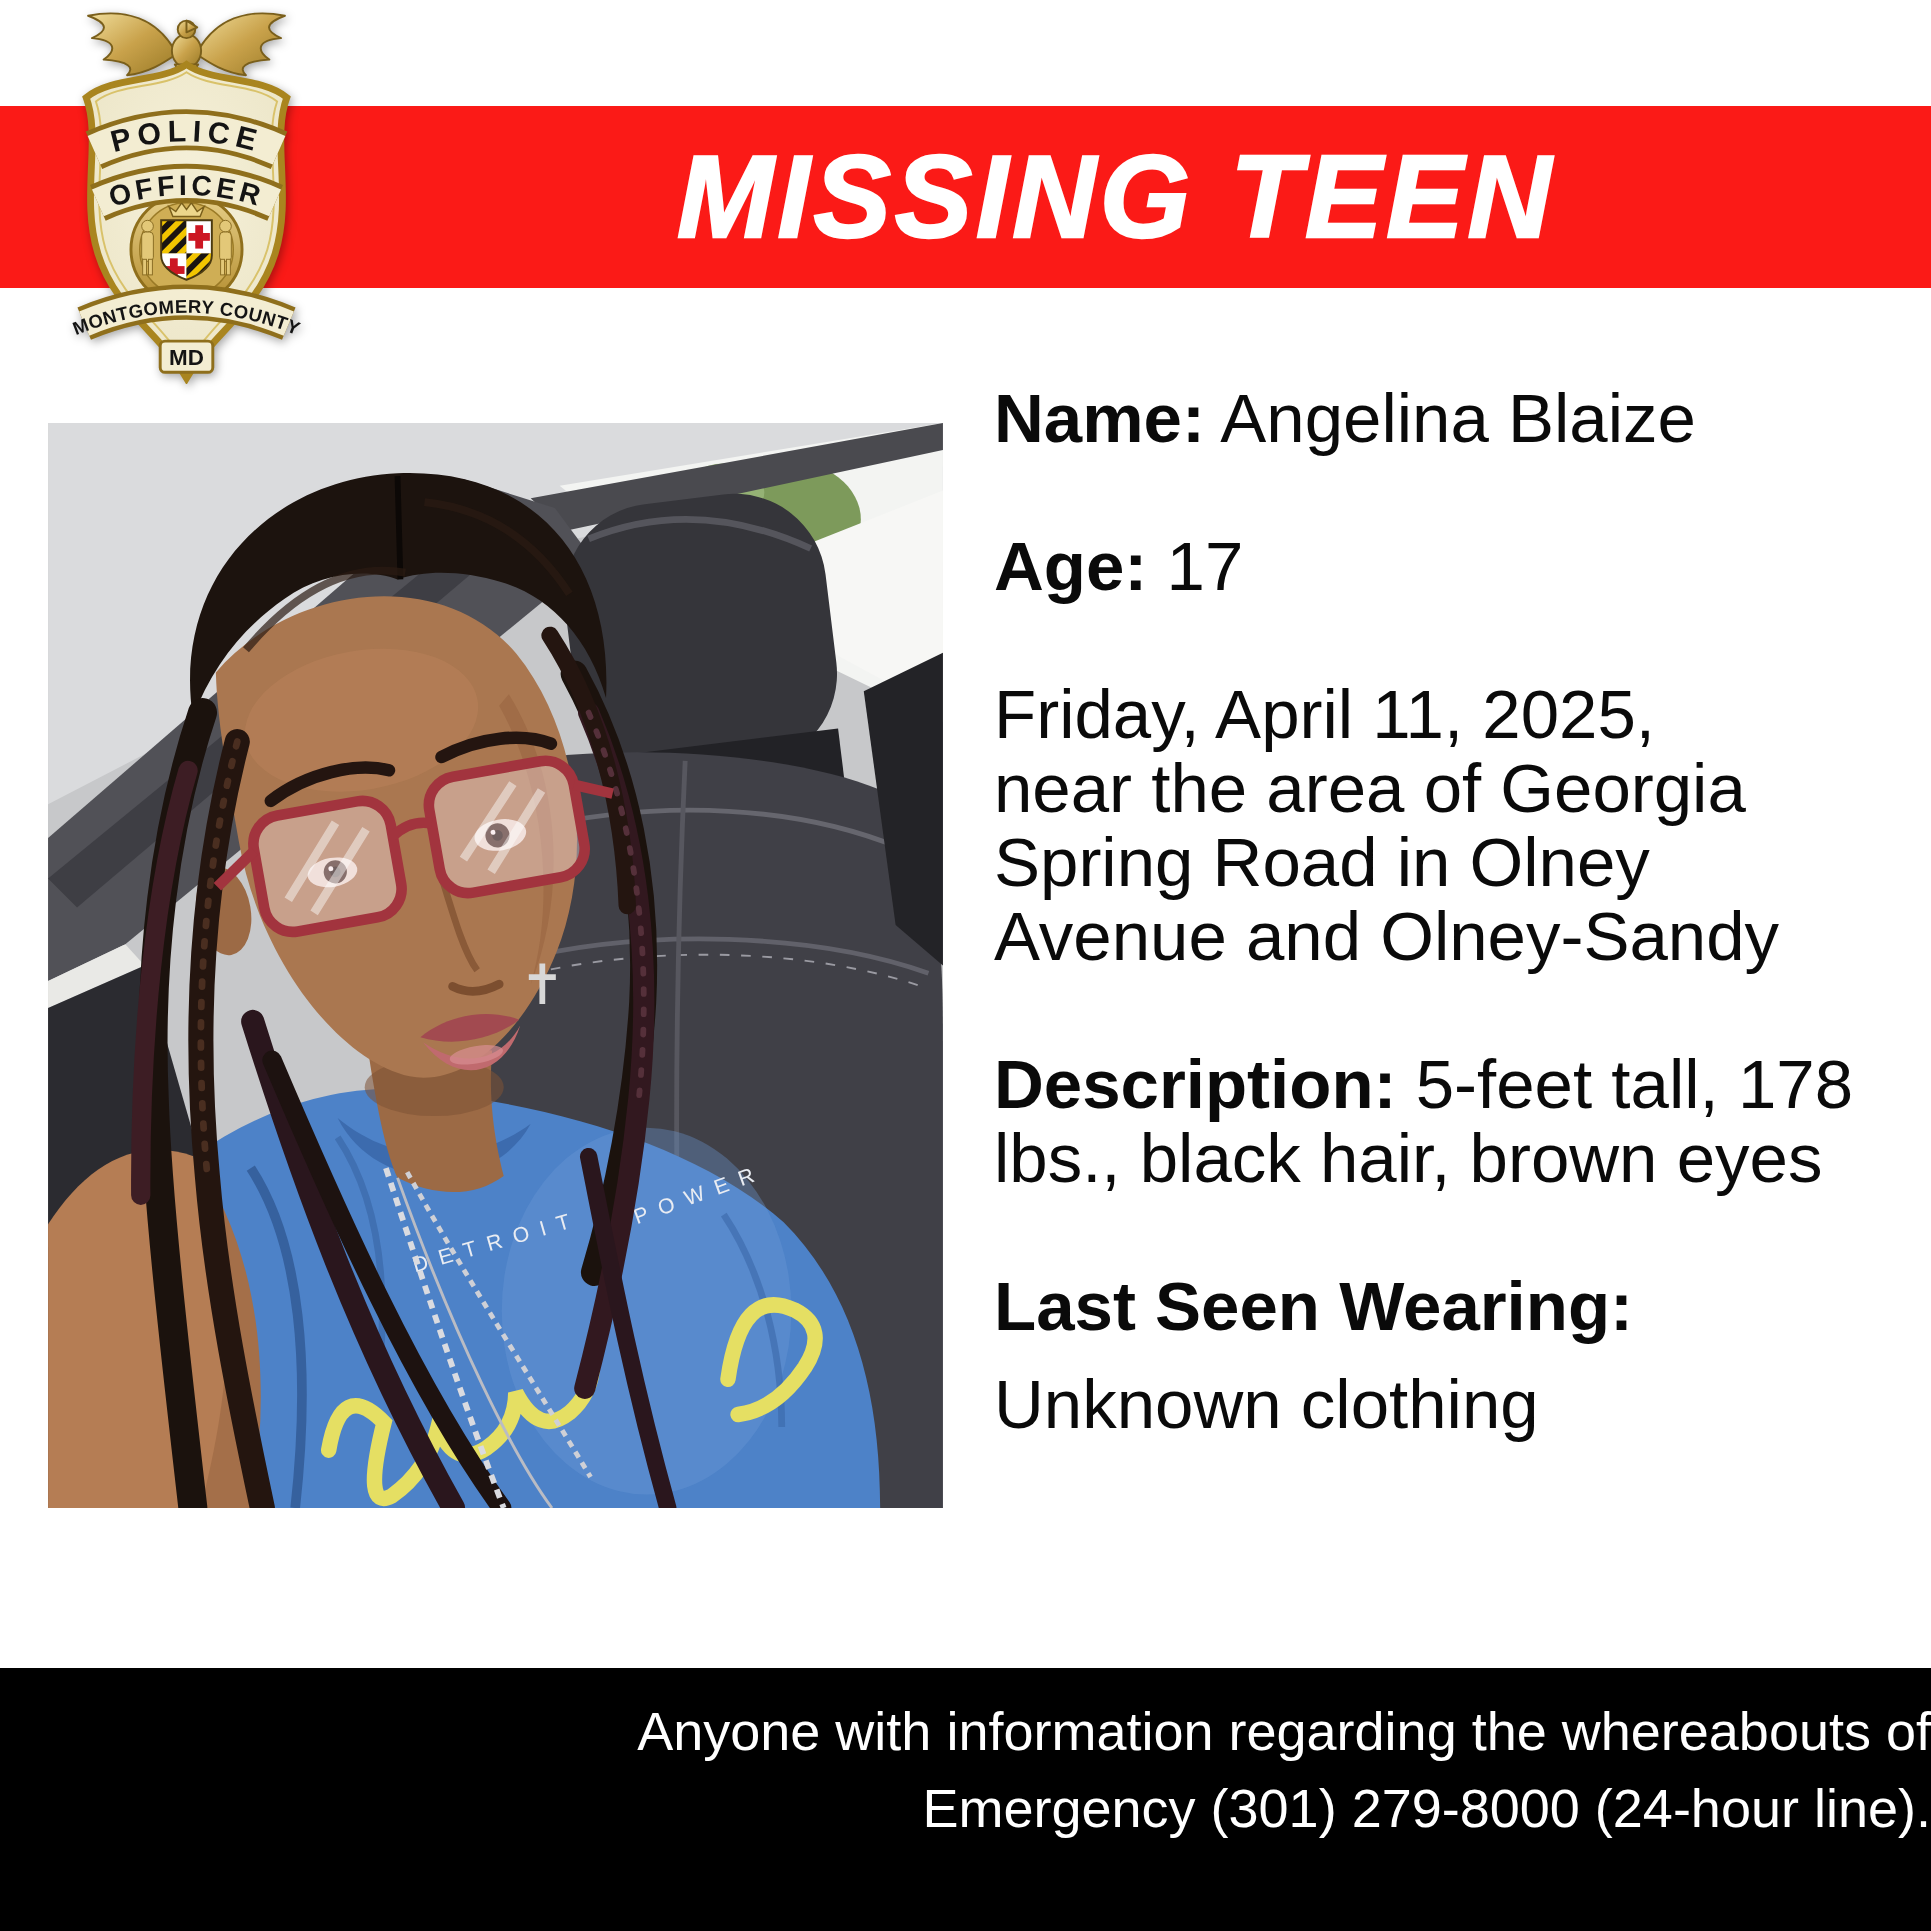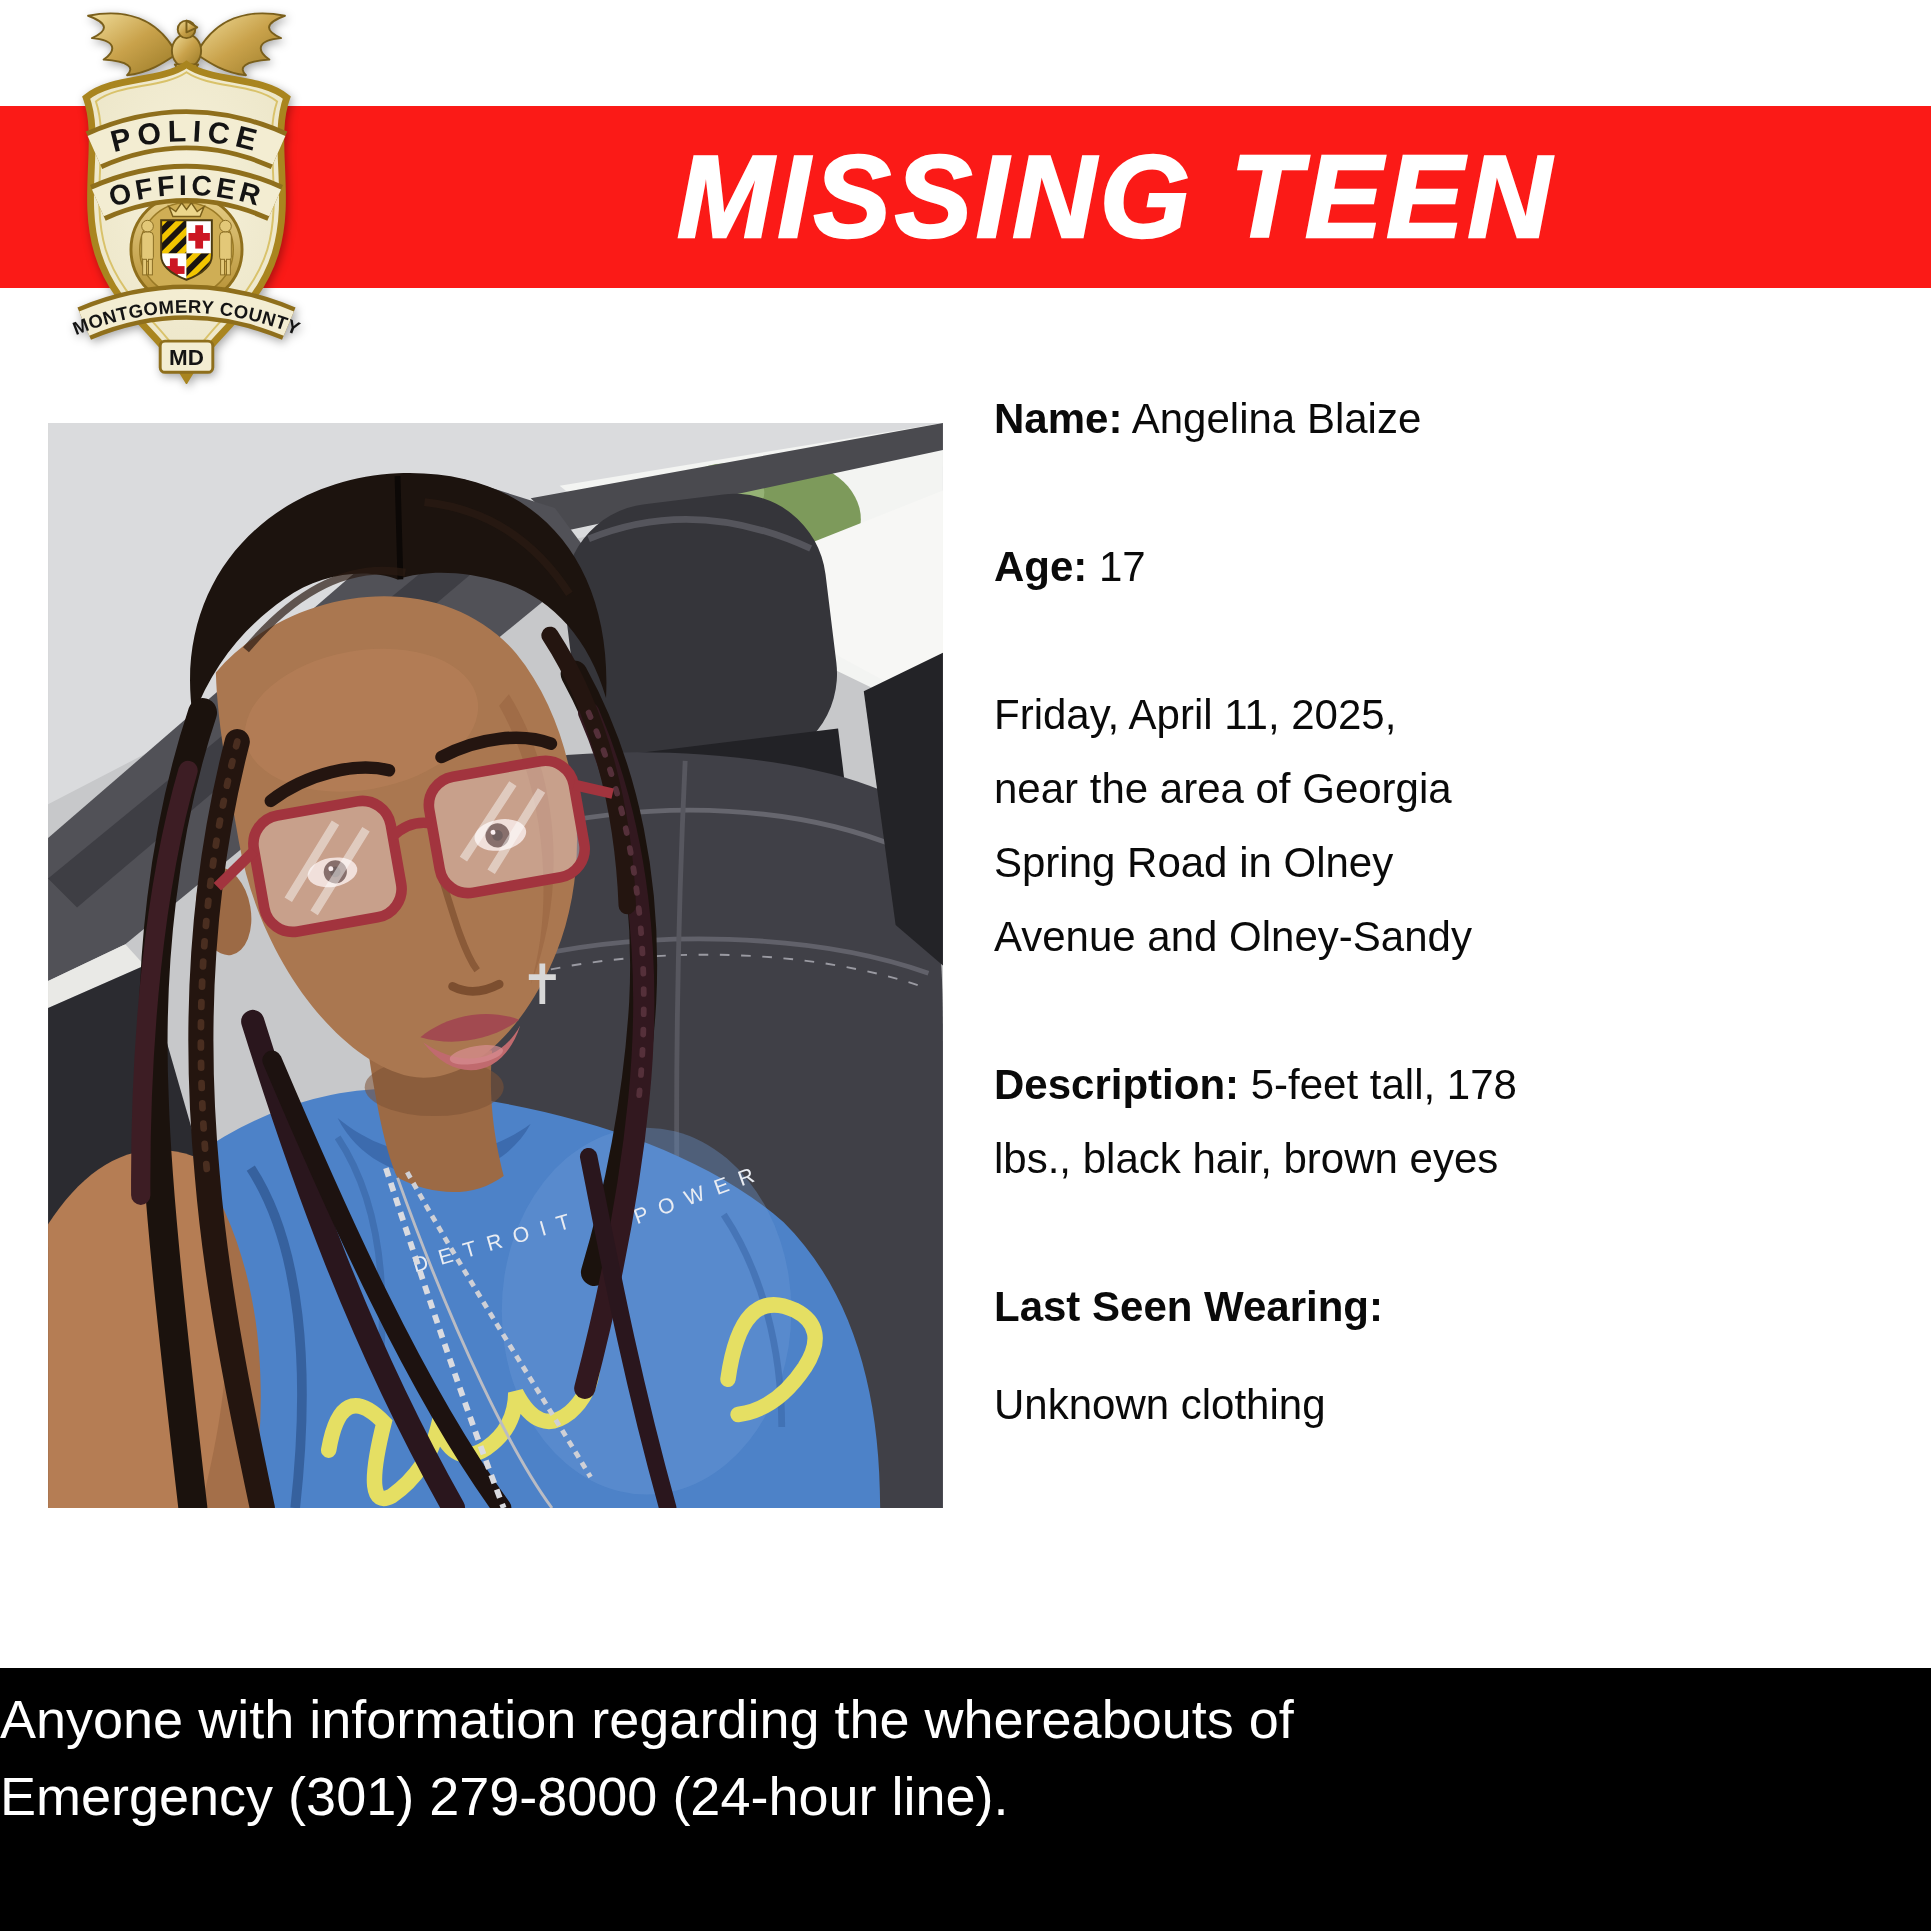--- a/index.html
+++ b/index.html
@@ -23,30 +23,30 @@
     filter:drop-shadow(2.9px 3.9px 4.8px rgba(0,0,0,0.35));
   }
   
   .photo-frame{
     position:absolute;left:48px;top:423px;width:895px;height:1085px;
     background:#c7c8ca;overflow:hidden;
   }
   
   .details{
     position:absolute;left:994px;top:382px;width:903px;
-    font-size:42px;line-height:74px;color:#0a0a0a;
+    font-size:69px;line-height:74px;color:#0a0a0a;
   }
   .details .sec{margin:0 0 74px 0;}
   .details .sec.tight{margin:0 0 24px 0;}
   .details b{font-weight:bold;}
   
   .footer{
     position:absolute;left:0;top:1668px;width:1931px;height:263px;
-    background:#000000;color:#ffffff;text-align:left;
-    font-size:54px;line-height:77px;padding-top:13px;box-sizing:border-box;
+    background:#000000;color:#ffffff;text-align:right;
+    font-size:54px;line-height:77px;padding-top:25px;box-sizing:border-box;
   }
 </style>
 </head>
 <body>
 
 <div id="poster">
 
   <div class="red-banner">
     <div class="banner-title">MISSING TEEN</div>
   </div>

